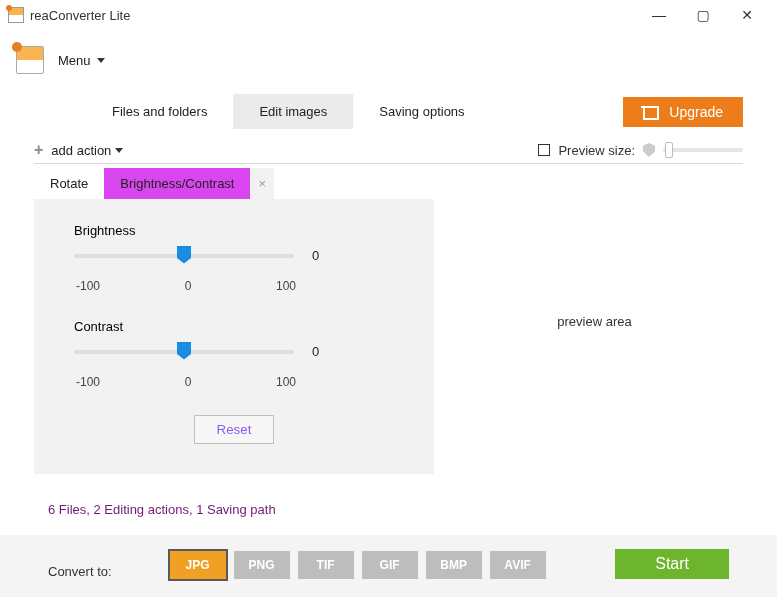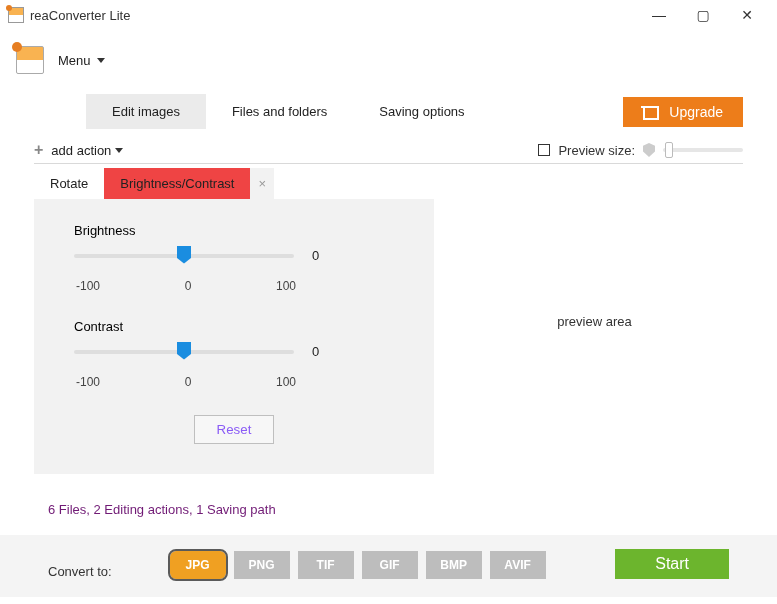--- a/index.html
+++ b/index.html
@@ -79,21 +79,21 @@
   .workarea { display:flex; padding: 0 34px; gap:12px; margin-top:4px;}
   .panel {
     flex:0 0 400px; background:#f2f2f2;
   }
   .panel-tabs {
     display:flex; align-items:center; background:#fff;
   }
   .panel-tab {
     padding:8px 16px; color:#222;
   }
-  .panel-tab.active { background:#ef4444; position:relative; }
+  .panel-tab.active { background:#d946ef; position:relative; }
   .panel-tab-close { color:#999; font-size:13px; padding:0 8px; background:#f2f2f2; align-self:stretch; display:flex; align-items:center;}
   .panel-body { padding: 24px 40px 30px; }
   .ctrl-group { margin-bottom: 26px; }
   .ctrl-label { font-size:13px; color:#000000; margin-bottom:10px; }
   .slider-row { display:flex; align-items:center; gap:18px; }
   .slider-track {
     flex:0 0 220px; height:4px; background:#dedede; border-radius:2px; position:relative;
   }
   .slider-thumb {
     width:14px;height:18px; background:#1a8de0;
@@ -113,21 +113,21 @@
   .status { padding: 28px 48px 10px; color:#701a75; }
   .footer {
     display:flex; align-items:flex-end; padding: 14px 48px 18px; gap:8px;
     background:#f4f4f4; margin-top:8px;
   }
   .convert-label { color:#333; margin-right:50px; }
   .fmt {
     width:56px; height:28px; display:flex; align-items:center; justify-content:center;
     color:#fff; font-weight:600; font-size:12px; background:#bdbdbd;
   }
-  .fmt.active { background:#f0a022; outline:2px solid #5a5a5a; outline-offset:0;border-radius:6px;}
+  .fmt.active { background:#f0a022; outline:2px solid #5a5a5a; outline-offset:0;}
   .start-btn {
     margin-left:auto; background:#6cb52d; color:#fff; font-size:16px;
     padding: 6px 40px;
   }
   .spacer-tabs { width:30px; }
 </style>
 </head>
 <body>
 
 <div class="titlebar">
@@ -145,22 +145,22 @@
 <div class="menubar">
   <div class="bigicon"></div>
   <div class="menu-label">
     <span>Menu</span>
     <span class="caret-down"></span>
   </div>
 </div>
 
 <div class="topnav">
   <div class="tab spacer-tabs"></div>
+  <div class="tab">Files and folders</div>
   <div class="tab active">Edit images</div>
-  <div class="tab">Files and folders</div>
   <div class="tab">Saving options</div>
   <div class="upgrade-btn">
     <span class="cart-icon"></span>
     <span>Upgrade</span>
   </div>
 </div>
 
 <div class="actionbar">
   <div class="add-action">
     <span class="plus-icon">+</span>

